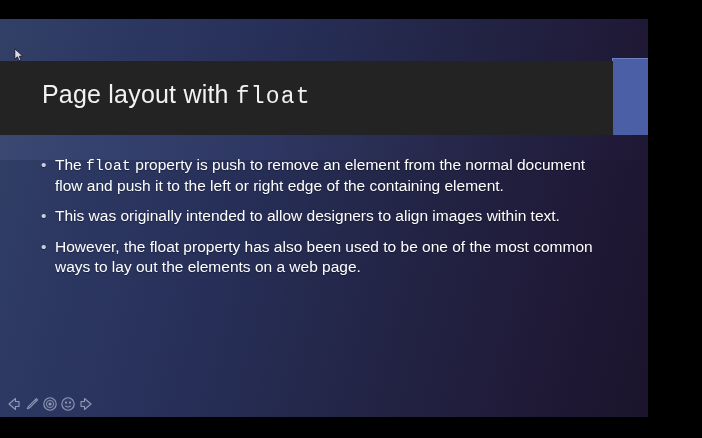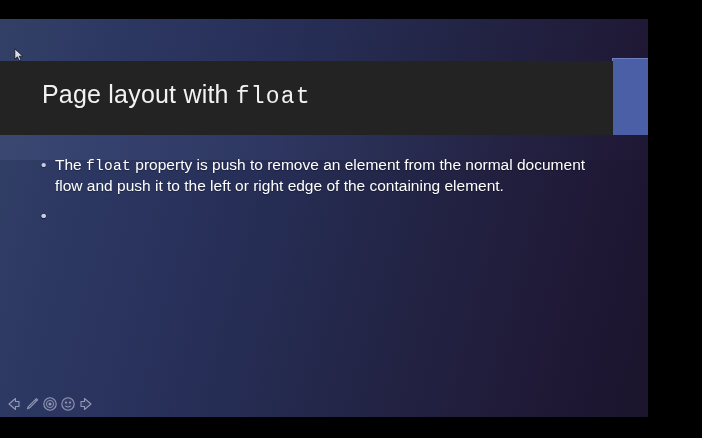--- a/index.html
+++ b/index.html
@@ -169,25 +169,25 @@
       </div>
     </div>
 
     <div id="content">
 
       <div class="bullet-item">
         <span class="dot">•</span><span>The </span><span class="mono">float</span><span> property is push to remove an element from the normal document flow and push it to the left or right edge of the containing element.</span>
       </div>
 
       <div class="bullet-item">
-        <span class="dot">•</span><span class="mono"></span><span></span>
+        <span class="dot">•</span><span>This was originally intended to allow designers to align images within text.</span><span class="mono"></span><span></span>
       </div>
 
       <div class="bullet-item">
-        <span class="dot">•</span><span class="mono"></span><span></span>
+        <span class="dot">•</span><span>However, the float property has also been used to be one of the most common ways to lay out the elements on a web page.</span><span class="mono"></span><span></span>
       </div>
 
     </div>
 
     <div id="nav-toolbar">
 
       <span class="nav-icon">
         <svg viewBox="0 0 16 16" width="16" height="16">
           <path d="M9.5 2.5 L3 8 L9.5 13.5 L9.5 10.5 L13 10.5 L13 5.5 L9.5 5.5 Z" fill="#39406b" stroke="#b9c0da" stroke-width="1.1" stroke-linejoin="round"></path>
         </svg>

